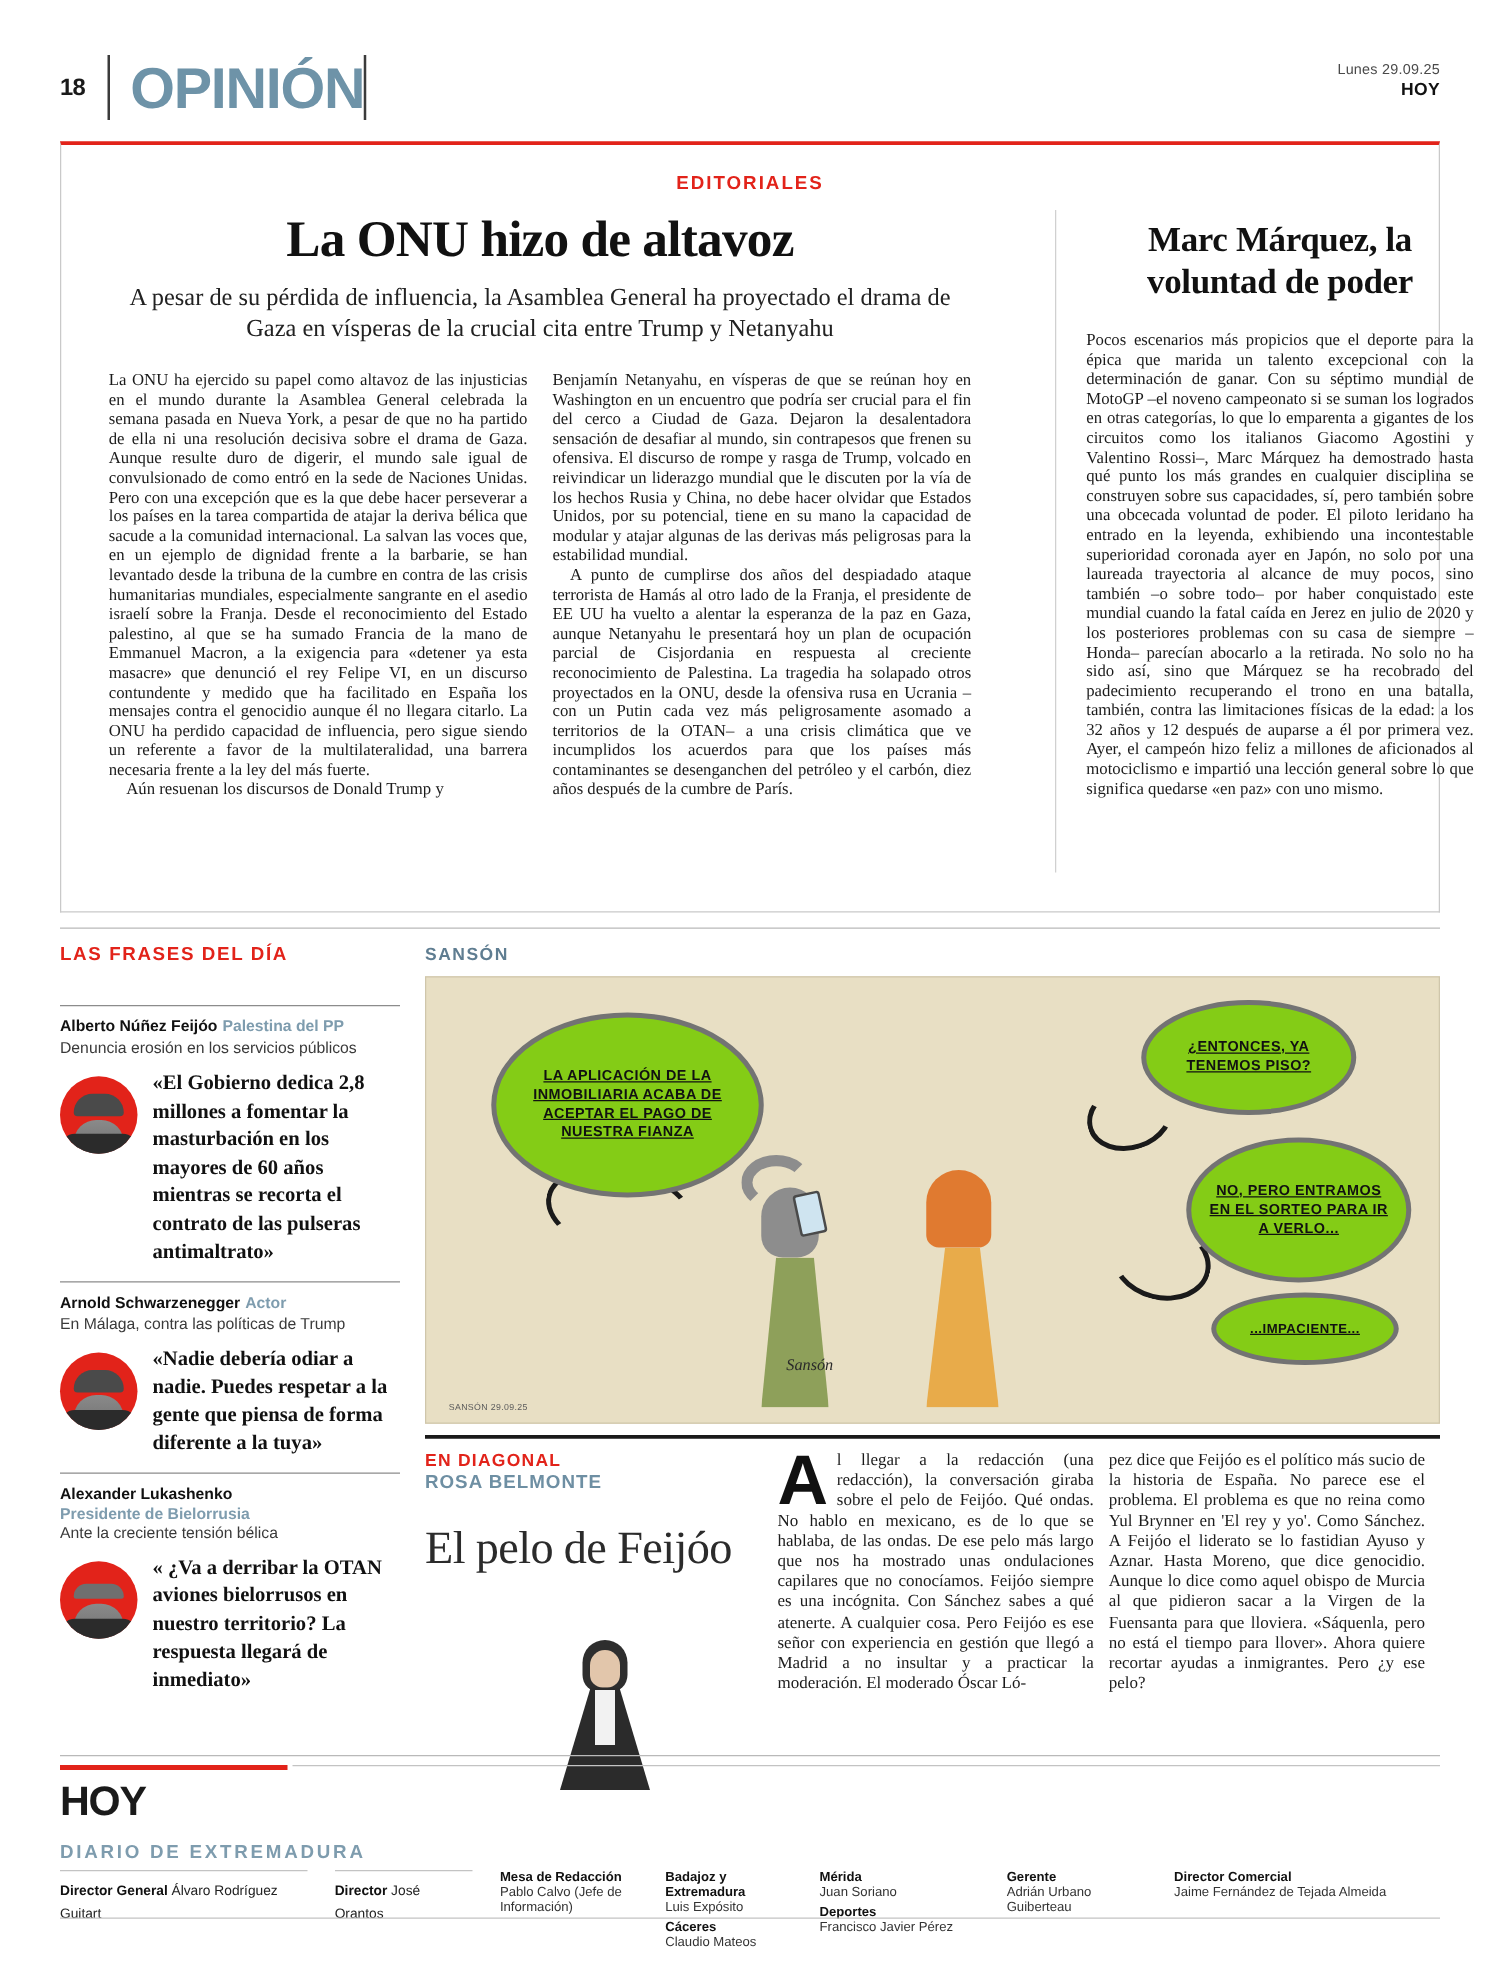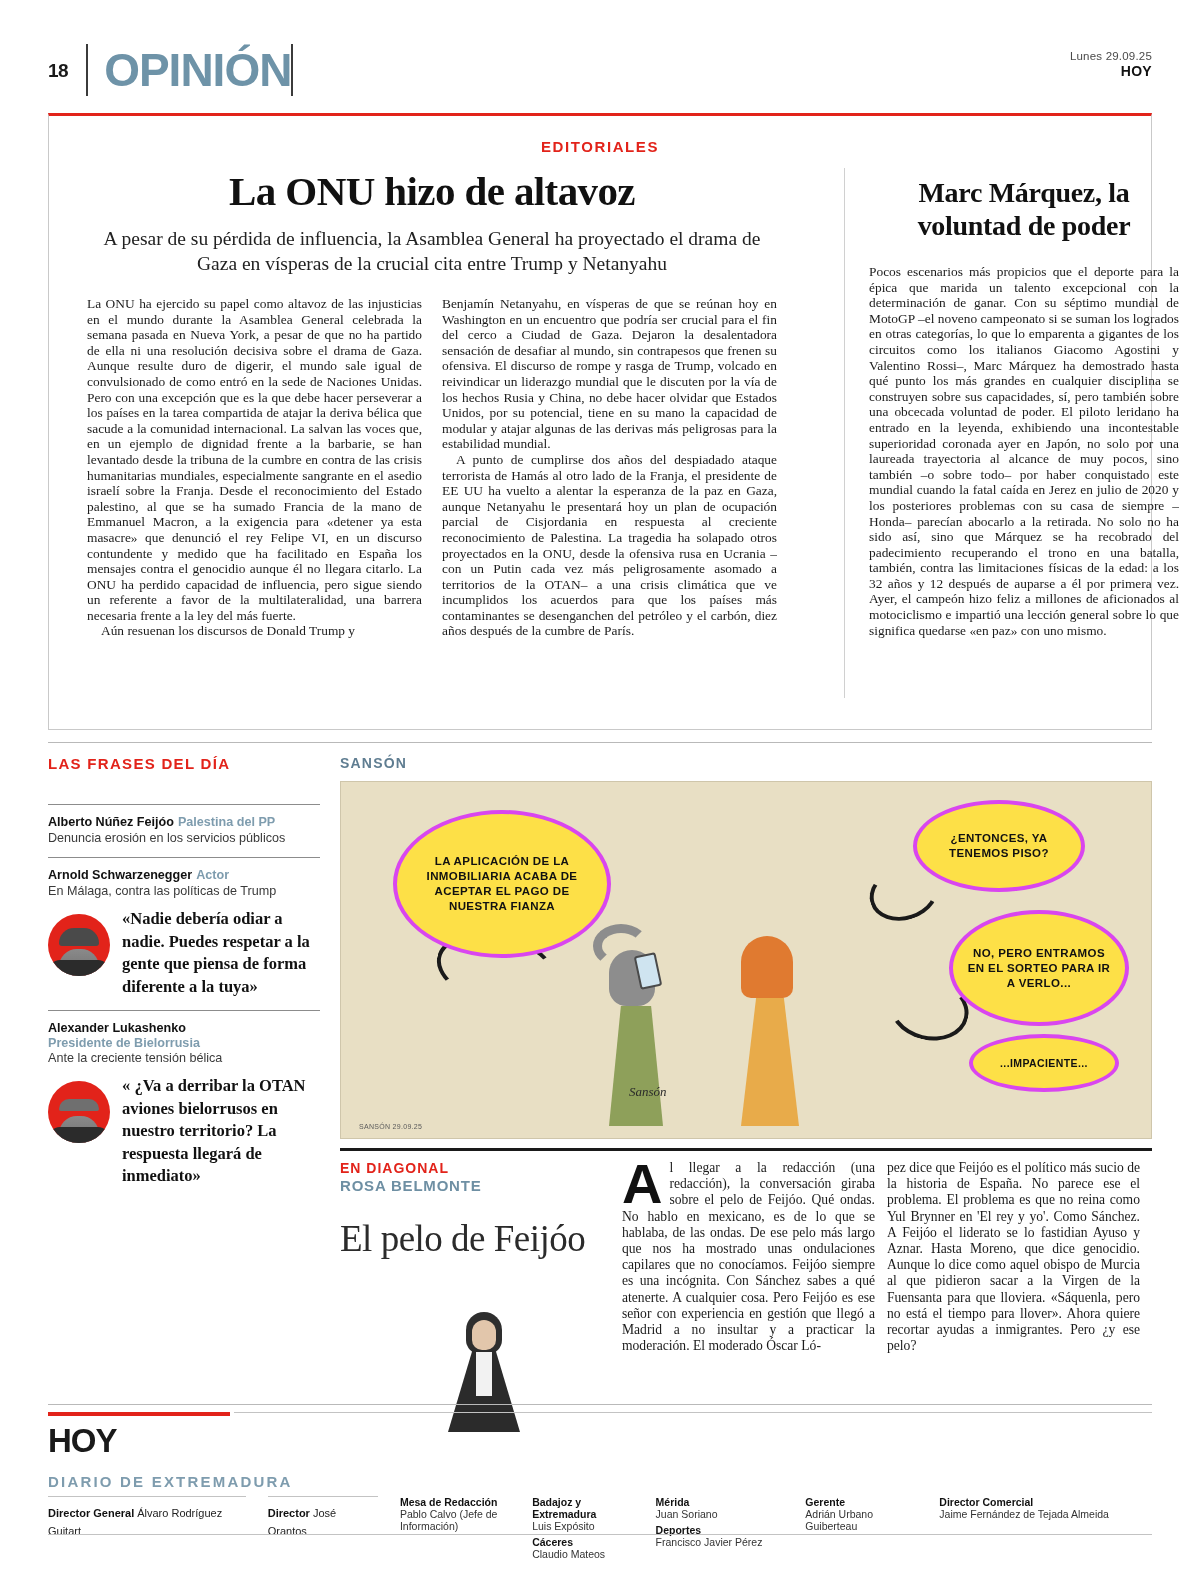--- a/index.html
+++ b/index.html
@@ -117,25 +117,25 @@
   }
 
   
   .cartoon-wrap { position:absolute; left:340px; top:755px; width:812px; }
   .sanson { color:#5f7d91; font-size:14px; font-weight:bold; letter-spacing:1.2px; margin-bottom:10px; }
   .cartoon {
     position:relative; width:812px; height:358px; background:#e8dfc4;
     border:1px solid #cfc6ab; overflow:hidden;
   }
   .bubble {
-    position:absolute; background:#fde047; border:4px solid #d946ef;
+    position:absolute; background:#84cc16; border:4px solid #737373;
     border-radius:50%; display:flex; align-items:center; justify-content:center;
     text-align:center; font-family:"Liberation Sans", sans-serif;
     font-size:11.5px; font-weight:bold; line-height:15px; color:#111;
-    letter-spacing:0.4px; padding:10px;
+    letter-spacing:0.4px; padding:10px;text-decoration:underline;
   }
   .b1 { left:52px; top:28px; width:218px; height:148px; }
   .b2 { left:572px; top:18px; width:172px; height:92px; }
   .b3 { left:608px; top:128px; width:180px; height:116px; }
   .b4 { left:628px; top:252px; width:150px; height:58px; font-size:10.5px; }
   .ctail {
     position:absolute; border:4px solid #1a1a1a; border-radius:50%;
     background:transparent;
   }
   .t1 { left:95px; top:152px; width:120px; height:70px; border-color:#1a1a1a transparent transparent #1a1a1a; transform:rotate(12deg); }
@@ -249,20 +249,28 @@
 
   <div class="frases">
     <div class="frases-head">LAS FRASES DEL DÍA</div>
 
     <div class="quote-block">
       <div class="q-sep"></div>
       <div>
         <span class="q-name">Alberto Núñez Feijóo</span><span class="q-role">Palestina del PP</span>
       </div>
       <div class="q-context">Denuncia erosión en los servicios públicos</div>
+      <div class="q-row">
+        <div class="avatar">
+          <div class="hair"></div>
+          <div class="face"></div>
+          <div class="shoulders"></div>
+        </div>
+        <div class="q-text">«El Gobierno dedica 2,8 millones a fomentar la masturbación en los mayores de 60 años mientras se recorta el contrato de las pulseras antimaltrato»</div>
+      </div>
     </div>
 
     <div class="quote-block" style="margin-top:12px;">
       <div class="q-sep"></div>
       <div>
         <span class="q-name">Arnold Schwarzenegger</span><span class="q-role">Actor</span>
       </div>
       <div class="q-context">En Málaga, contra las políticas de Trump</div>
       <div class="q-row">
         <div class="avatar">

